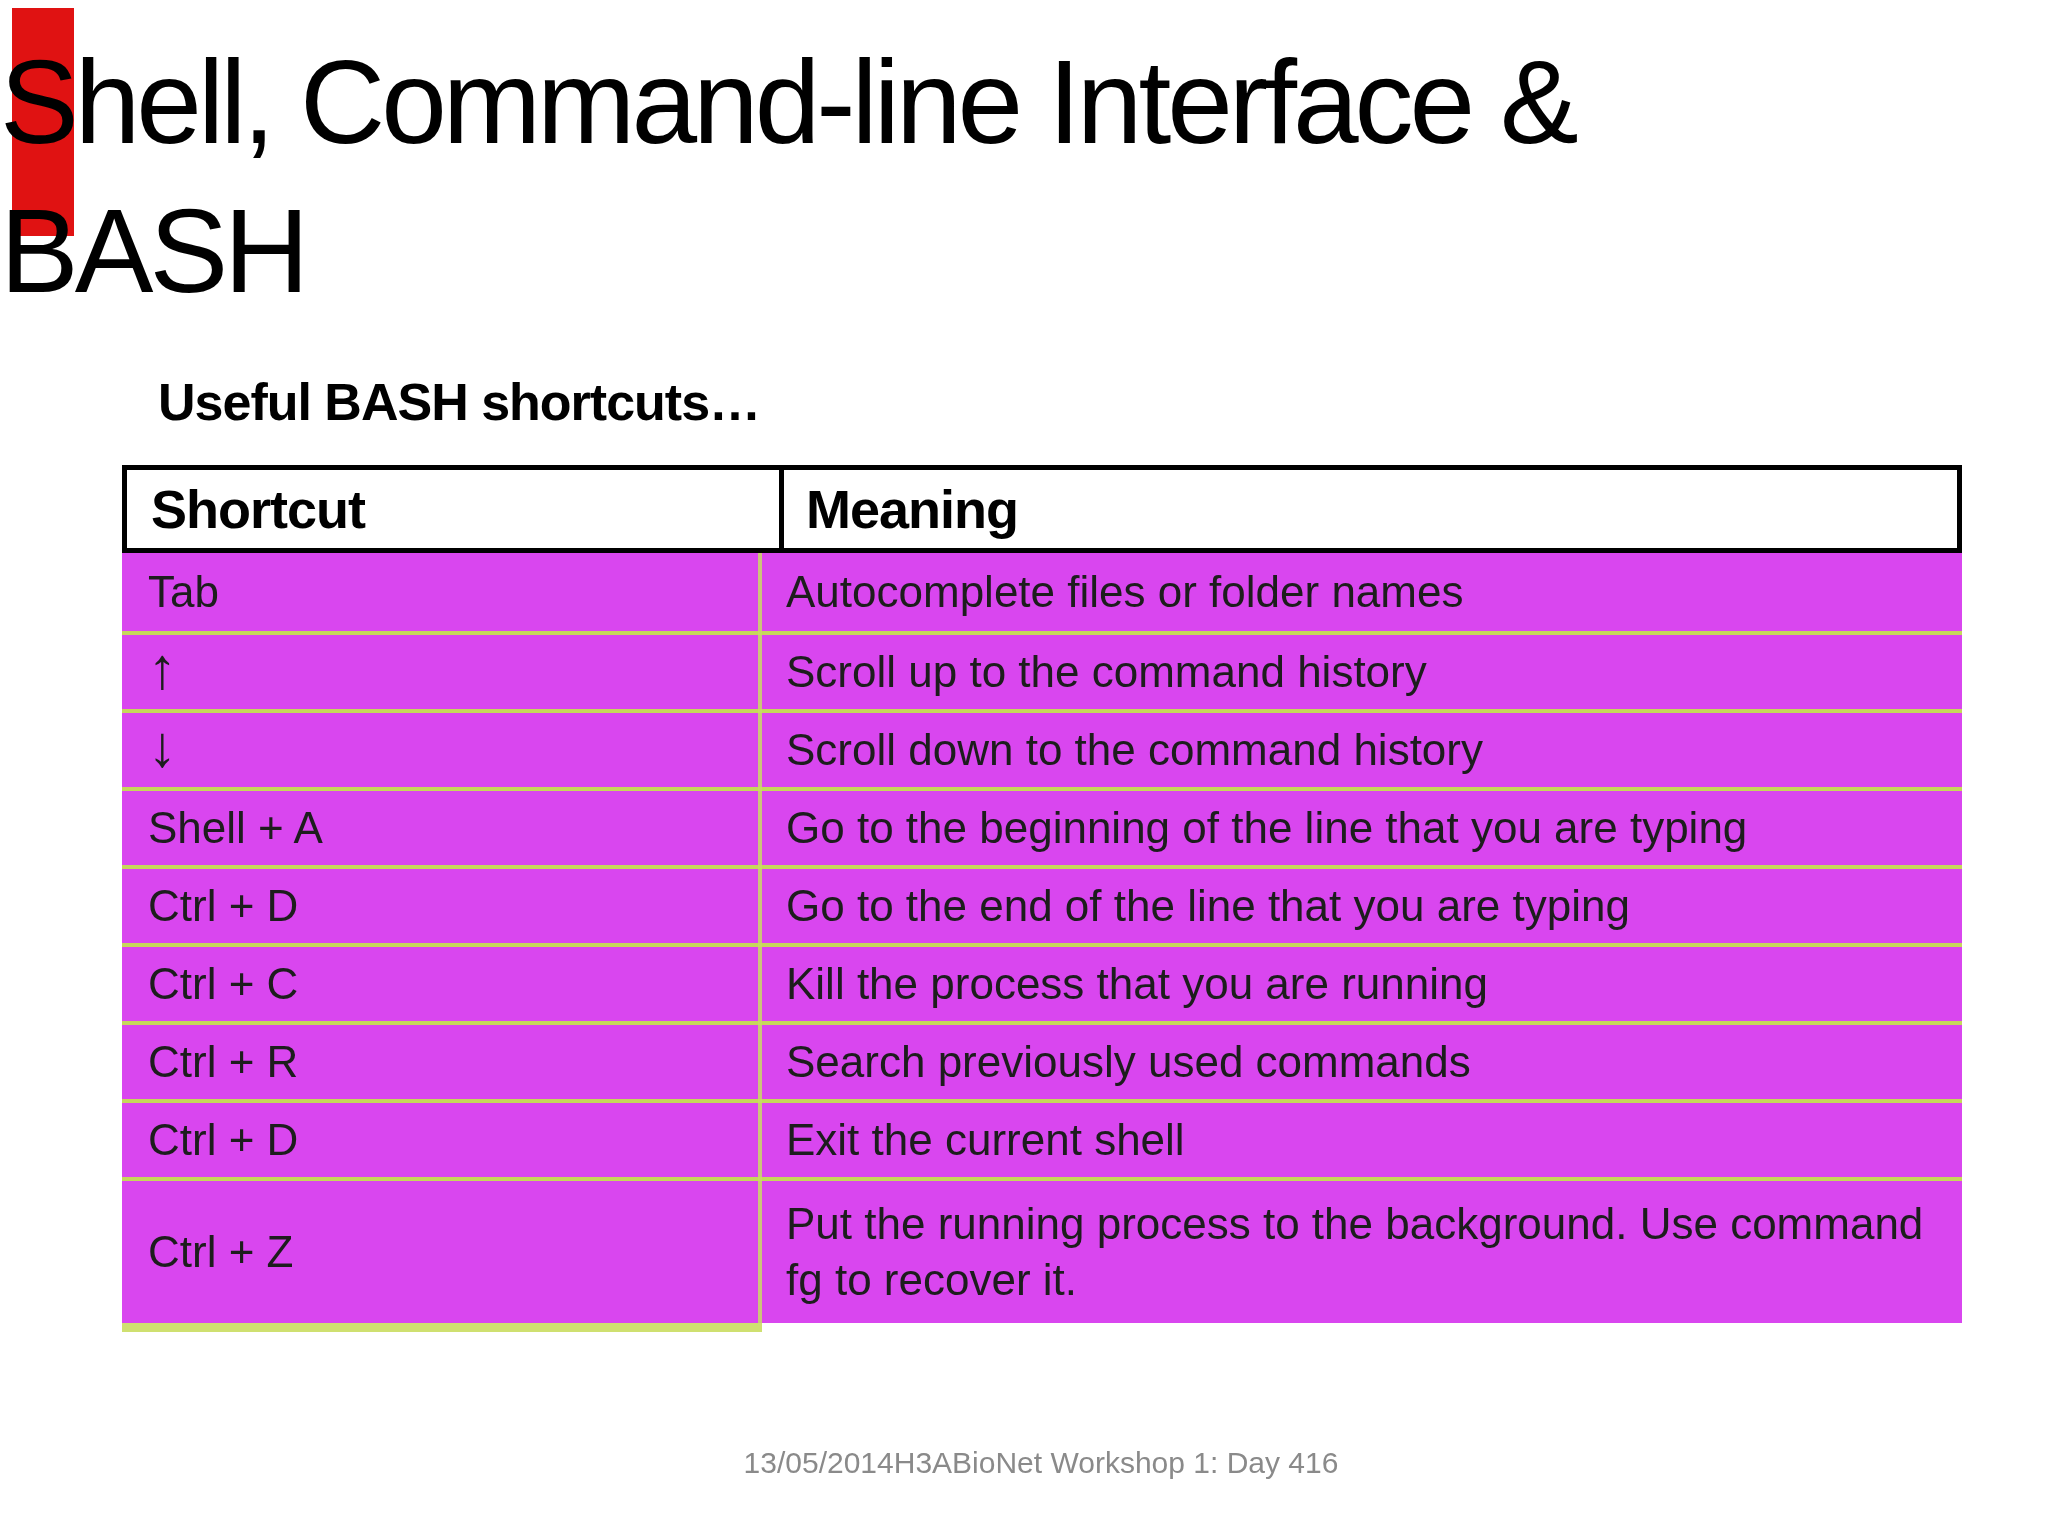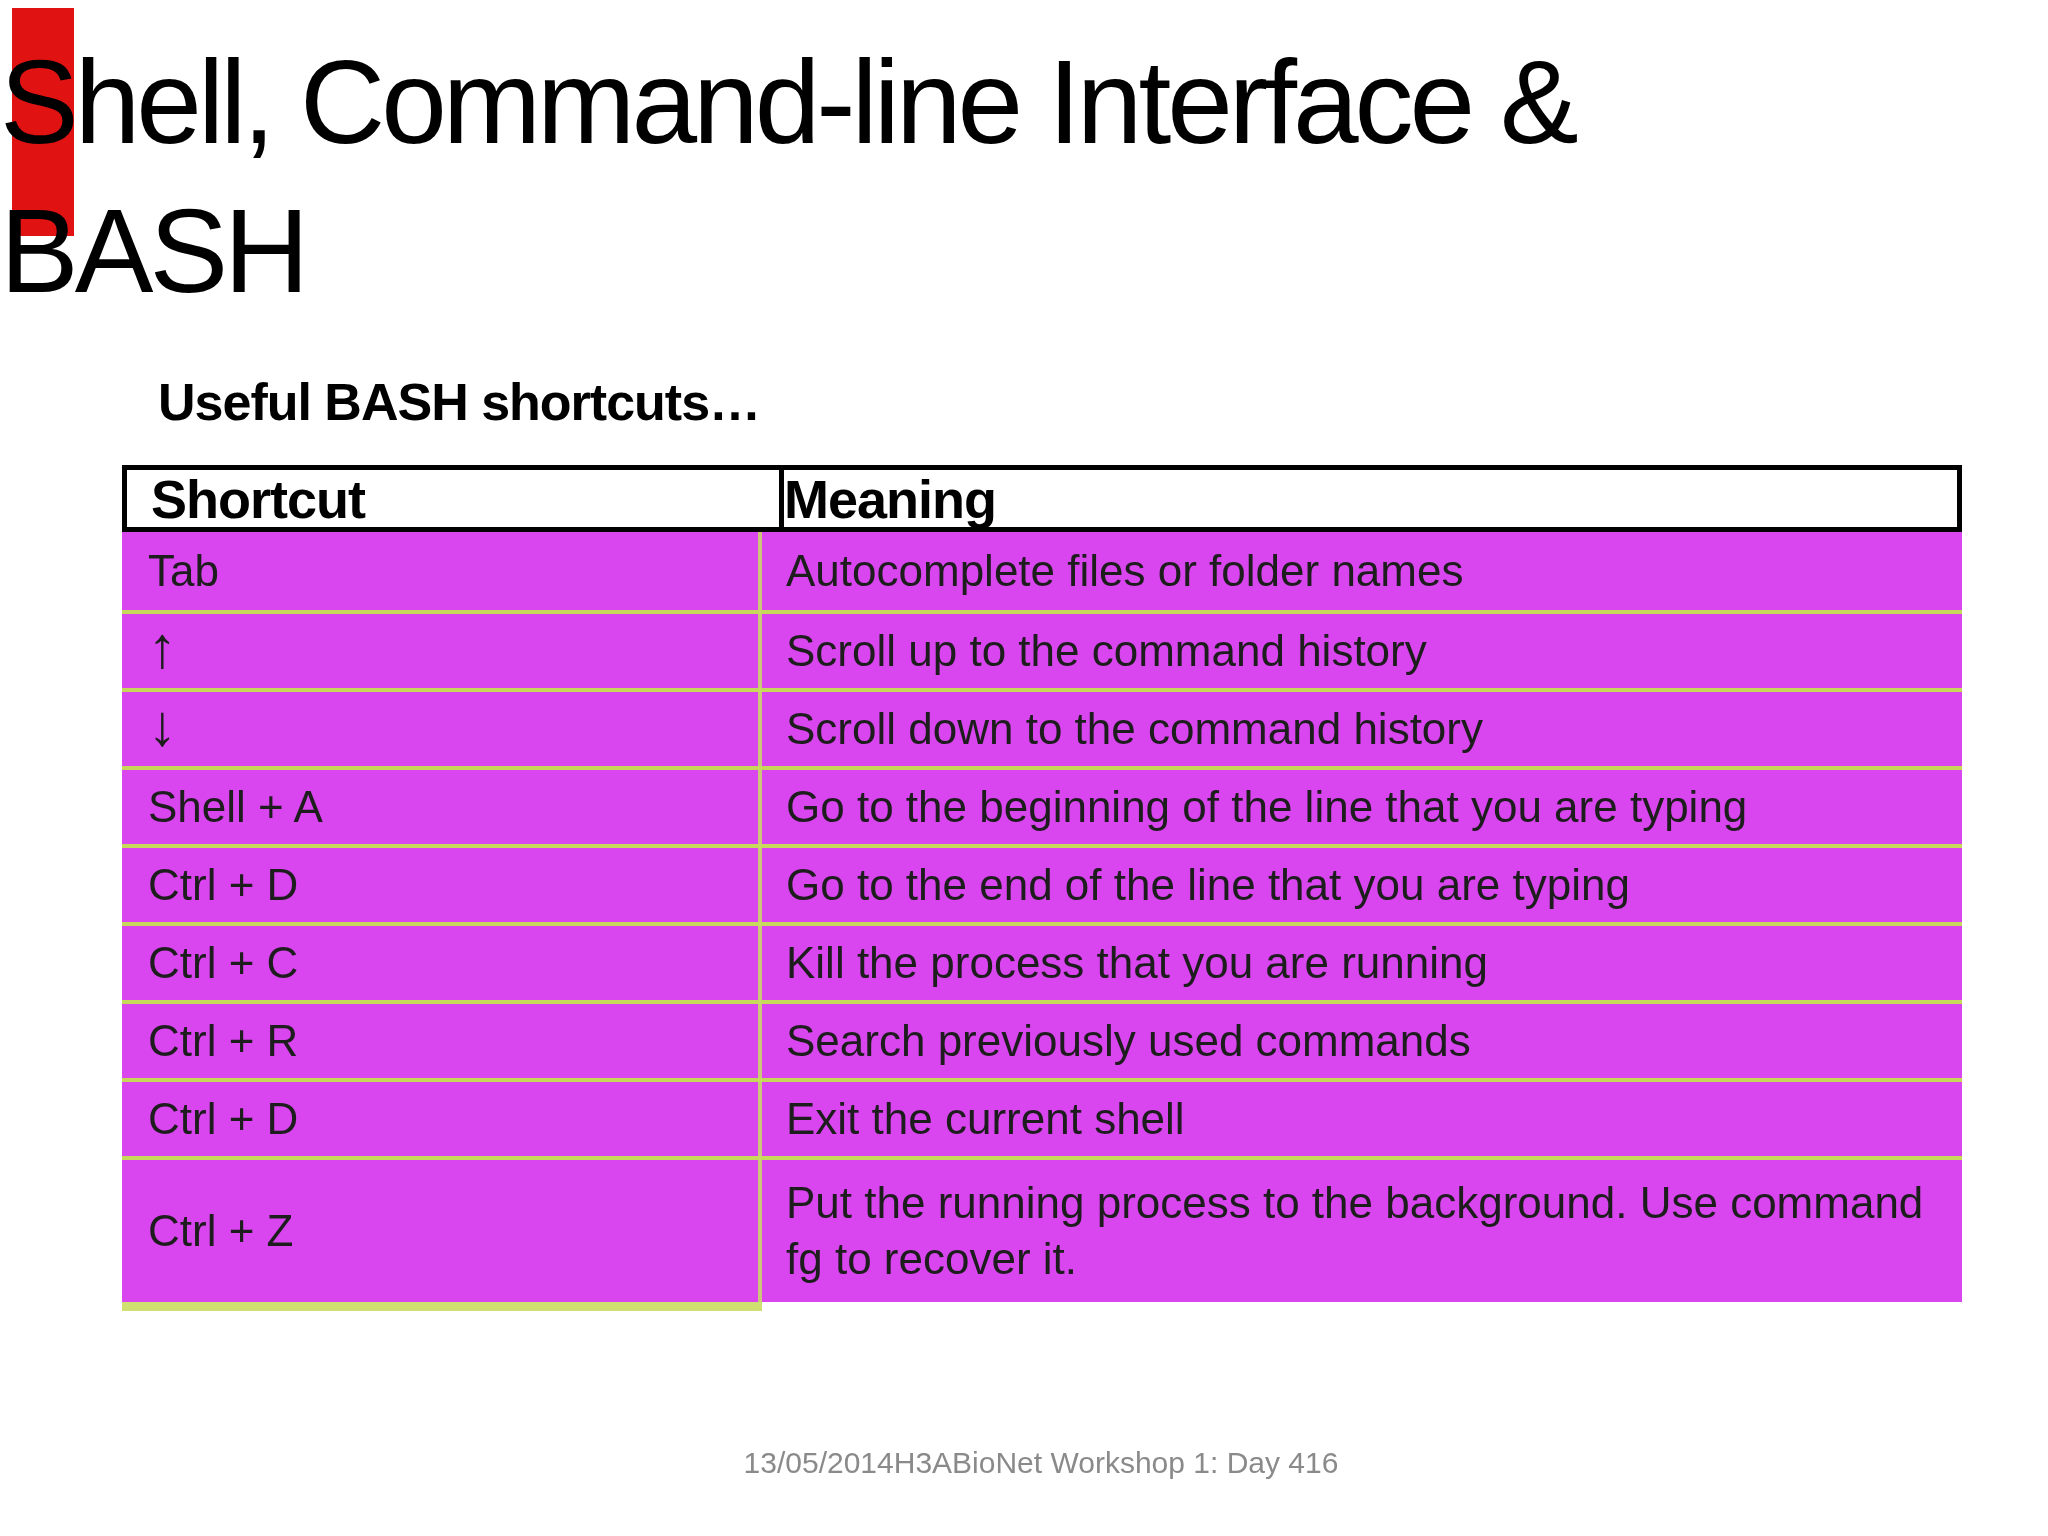--- a/index.html
+++ b/index.html
@@ -19,32 +19,32 @@
     font-size:118px;line-height:149px;letter-spacing:-4px;
   }
   .subtitle{
     position:absolute;left:158px;top:372px;
     font-size:52px;font-weight:bold;color:#000000;letter-spacing:-1px;
   }
   .table{
     position:absolute;left:122px;top:465px;width:1840px;
   }
   .thead{
-    box-sizing:border-box;height:67px;width:1840px;
+    box-sizing:border-box;height:88px;width:1840px;
     border:5px solid #000000;background:#ffffff;
     display:flex;align-items:center;
   }
   .th{font-size:54px;font-weight:bold;color:#000000;letter-spacing:-1px;}
   .th1{
     box-sizing:border-box;width:657px;height:100%;flex:0 0 657px;
     border-right:5px solid #000000;
     display:flex;align-items:center;padding-left:24px;
   }
   .th2{
-    flex:1;display:flex;align-items:center;height:100%;
+    flex:1;display:flex;align-items:center;padding-left:22px;height:100%;
   }
   .tbody{position:relative;width:1840px;}
   .vline{position:absolute;left:636px;top:0;bottom:0;width:4px;opacity:0.85;}
   .trow{
     box-sizing:border-box;height:78px;display:flex;align-items:center;
     font-size:44px;color:#1d1d1d;
   }
   .trow + .trow{border-top:4px solid #c6d75a;}
   .trow:first-child{height:75px;}
   .trow:last-child{height:146px;}

